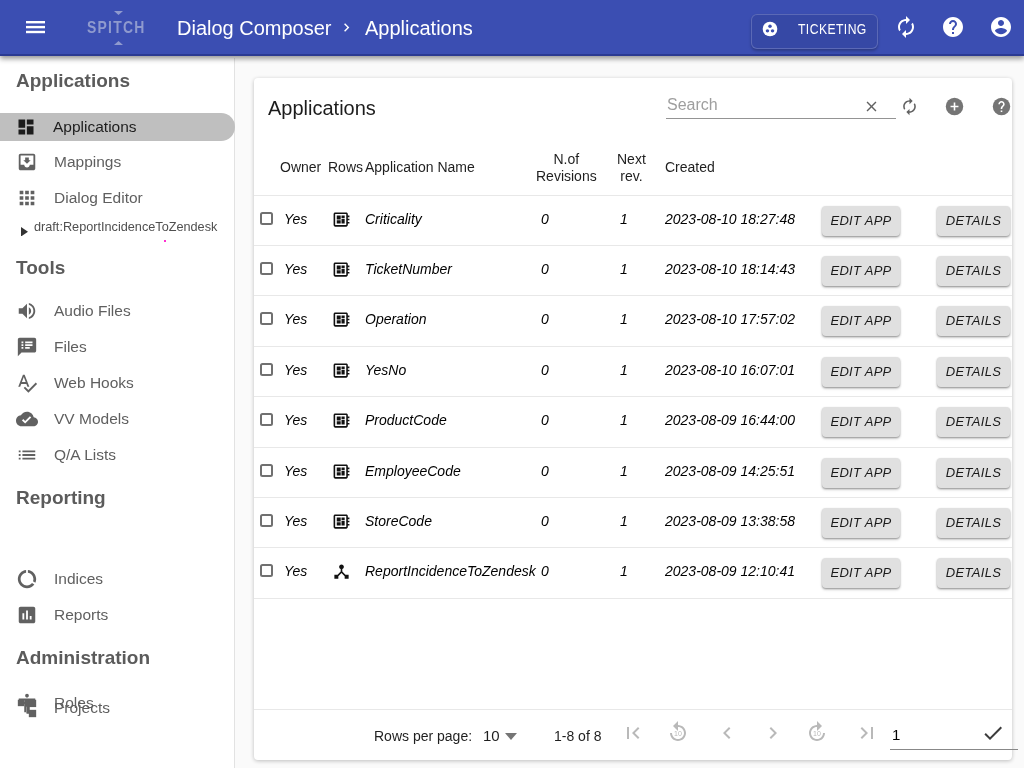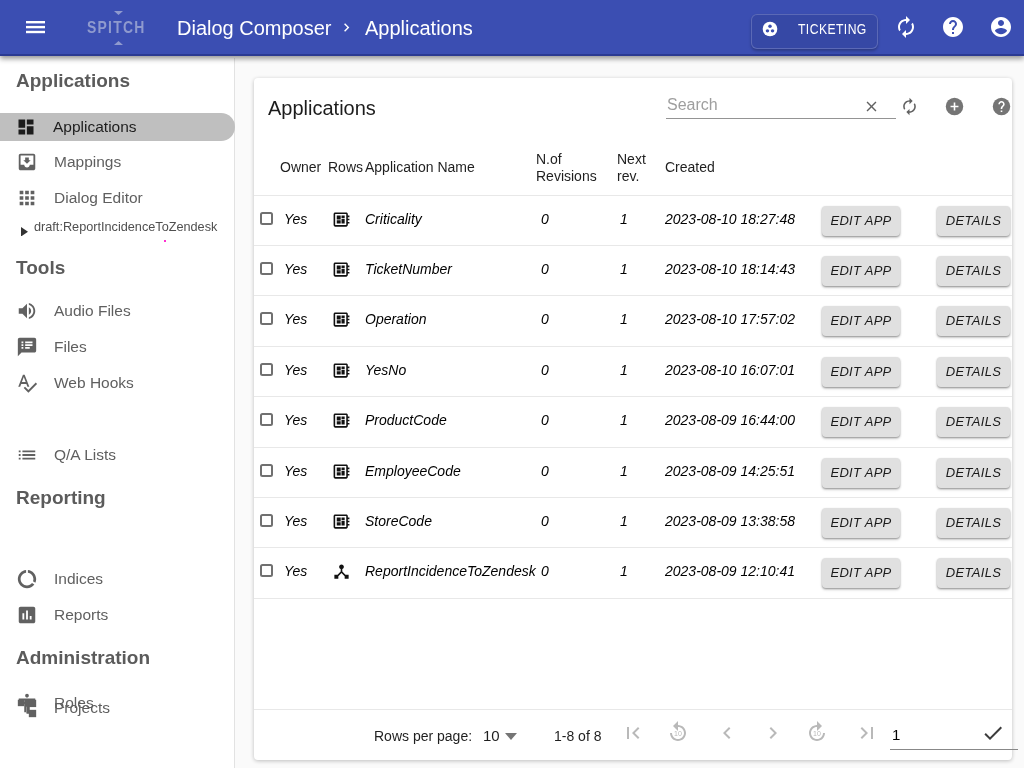--- a/index.html
+++ b/index.html
@@ -21,21 +21,21 @@
 .item svg { position:absolute; left:16px; top:7px; }
 .item span { position:absolute; left:54px; top:8.5px; font-size:15.5px; color:#5f5f5f; }
 #pill { position:absolute; left:0; top:55px; width:235px; height:28px; background:#bfbfbf;
   border-radius:0 14px 14px 0; }
 #pill svg { position:absolute; left:15.5px; top:3.5px; }
 #pill span { position:absolute; left:53px; top:4.5px; font-size:15.5px; color:#1d1d1d; }
 
 #card { position:absolute; left:254px; top:78px; width:758px; height:682px; background:#fff;
   border-radius:4px; box-shadow:0 1px 4px rgba(0,0,0,0.25); }
 #card h1 { position:absolute; left:14px; top:19px; font-size:20px; font-weight:normal; color:#1c1c1c; }
-.hcell { position:absolute; top:0; font-size:14px; color:#1f1f1f; line-height:16.5px; }
+.hcell { position:absolute; top:0; font-size:14px; color:#1f1f1f; line-height:16.5px;text-align:center; }
 .row { position:absolute; left:0; width:758px; height:50.4px;font-style:italic; }
 .row .nm { position:absolute; left:111px; top:16px; font-size:14px; color:#000; }
 .row .v0 { position:absolute; left:281px; width:20px; text-align:center; top:16px; font-size:14px; color:#000; }
 .row .v1 { position:absolute; left:360px; width:20px; text-align:center; top:16px; font-size:14px; color:#000; }
 .row .dt { position:absolute; left:411px; top:16px; font-size:14px; color:#000; }
 .row .ck { position:absolute; left:6px; top:17px; width:13px; height:13px;
   border:2px solid #707070; border-radius:2.5px; background:#fff; }
 .row .ys { position:absolute; left:30px; top:16px; font-size:14px; color:#000; }
 .row .tic { position:absolute; left:78px; top:15px; }
 .btn { position:absolute; top:11px; height:30px; background:#e0e0e0; border-radius:4px;
@@ -121,20 +121,26 @@
           <path d="M20 2H4c-1.1 0-1.99.9-1.99 2L2 22l4-4h14c1.1 0 2-.9 2-2V4c0-1.1-.9-2-2-2zM8 14H6v-2h2v2zm0-3H6V9h2v2zm0-3H6V6h2v2zm7 6h-5v-2h5v2zm3-3h-8V9h8v2zm0-3h-8V6h8v2z"></path>
         </svg>
         <span>Files</span>
       </div>
 <div class="item" style="top:307px">
         <svg width="22" height="22" viewBox="0 0 24 24" fill="#616161">
           <path d="M12.45 16h2.09L9.43 3H7.57L2.46 16h2.09l1.12-3h5.64l1.14 3zm-6.02-5L8.5 5.48 10.57 11H6.43zm15.16.59l-8.09 8.09L9.83 16l-1.41 1.41 5.09 5.09L23 13l-1.41-1.41z"></path>
         </svg>
         <span>Web Hooks</span>
       </div>
+<div class="item" style="top:343px">
+        <svg width="22" height="22" viewBox="0 0 24 24" fill="#616161">
+          <path d="M19.35 10.04C18.67 6.59 15.64 4 12 4 9.11 4 6.6 5.64 5.35 8.04 2.34 8.36 0 10.91 0 14c0 3.31 2.69 6 6 6h13c2.76 0 5-2.24 5-5 0-2.64-2.05-4.78-4.65-4.96zM10 17l-3.5-3.5 1.41-1.41L10 14.17 15.18 9l1.41 1.41L10 17z"></path>
+        </svg>
+        <span>VV Models</span>
+      </div>
 <div class="item" style="top:379px">
         <svg width="22" height="22" viewBox="0 0 24 24" fill="#616161">
           <path d="M3 9h2V7H3v2zm0 4h2v-2H3v2zm0 4h2v-2H3v2zm4-4h14v-2H7v2zm0 4h14v-2H7v2zM7 7v2h14V7H7z"></path>
         </svg>
         <span>Q/A Lists</span>
       </div>
 <div class="sechdr" style="top:429px">Reporting</div>
 <div class="item" style="top:503px">
         <svg width="22" height="22" viewBox="0 0 24 24" fill="#616161">
           <path d="M13 2.05v3.03c3.39.49 6 3.39 6 6.92 0 .9-.18 1.75-.48 2.54l2.6 1.53c.56-1.24.88-2.62.88-4.07 0-5.18-3.95-9.45-9-9.95zM12 19c-3.87 0-7-3.13-7-7 0-3.53 2.61-6.43 6-6.92V2.05c-5.06.5-9 4.76-9 9.95 0 5.52 4.47 10 9.99 10 3.31 0 6.24-1.61 8.06-4.09l-2.6-1.53C16.17 17.98 14.21 19 12 19z"></path>

